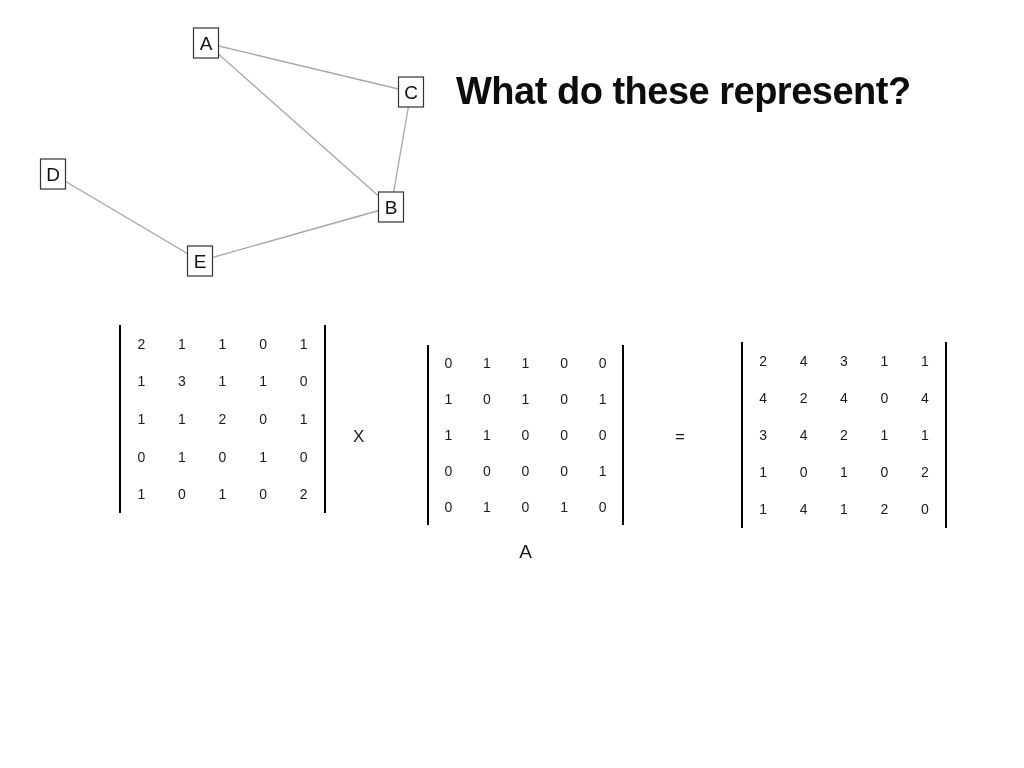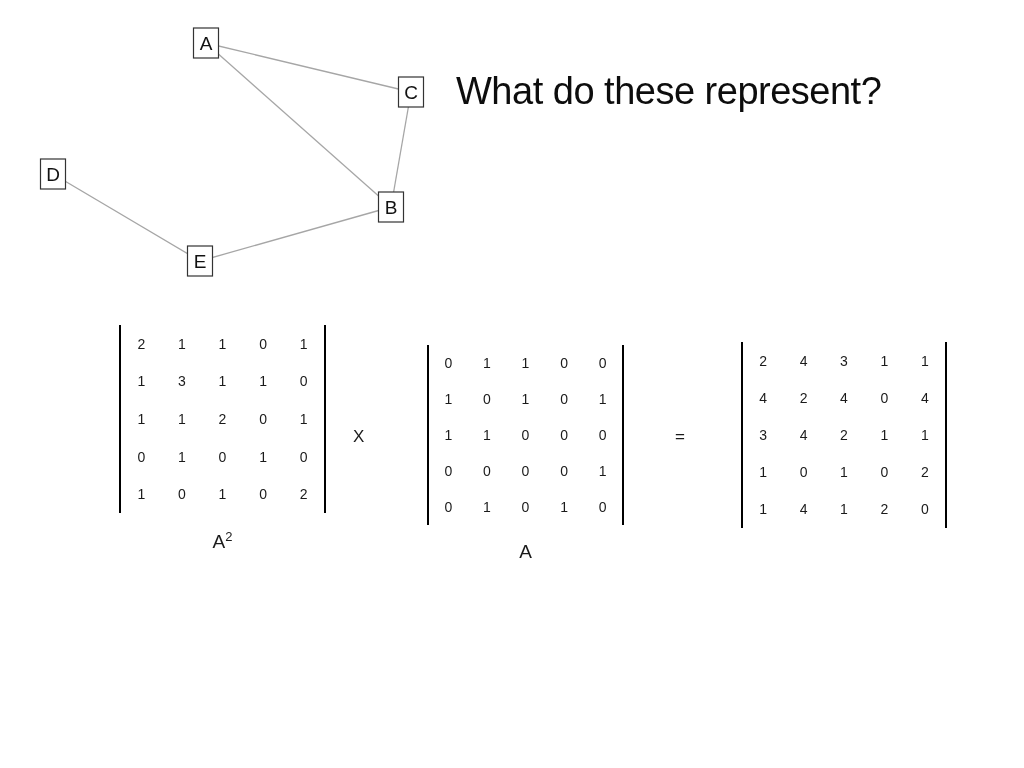--- a/index.html
+++ b/index.html
@@ -8,21 +8,21 @@
     font-family:"Liberation Sans", sans-serif;color:#111;
   }
   .slide{position:absolute;inset:0;background:#ffffff;}
 
   
   .graph-svg{position:absolute;left:0;top:0;}
 
   
   .slide-title{
     position:absolute;left:456px;top:70px;width:520px;
-    font-size:38px;font-weight:400;color:#0d0d0d;letter-spacing:-0.5px;
+    font-size:38px;font-weight:700;color:#0d0d0d;letter-spacing:-0.5px;
     white-space:nowrap;
   }
 
   
   .matrix{
     position:absolute;
     border-left:2px solid #000;border-right:2px solid #000;
     box-sizing:border-box;
   }
   .matrix-1{left:119px;top:325px;width:207px;height:188px;}
@@ -105,21 +105,20 @@
         <div class="matrix-cell">1</div>
         <div class="matrix-cell">0</div>
         <div class="matrix-cell">1</div>
         <div class="matrix-cell">0</div>
         <div class="matrix-cell">1</div>
         <div class="matrix-cell">0</div>
         <div class="matrix-cell">1</div>
         <div class="matrix-cell">0</div>
         <div class="matrix-cell">2</div>
       </div>
-    <div class="matrix-label">A<sup>2</sup></div>
   </div>
 
   <div class="operator op-x">X</div>
 
   <div class="matrix matrix-2">
     <div class="matrix-grid">
         <div class="matrix-cell">0</div>
         <div class="matrix-cell">1</div>
         <div class="matrix-cell">1</div>
         <div class="matrix-cell">0</div>

